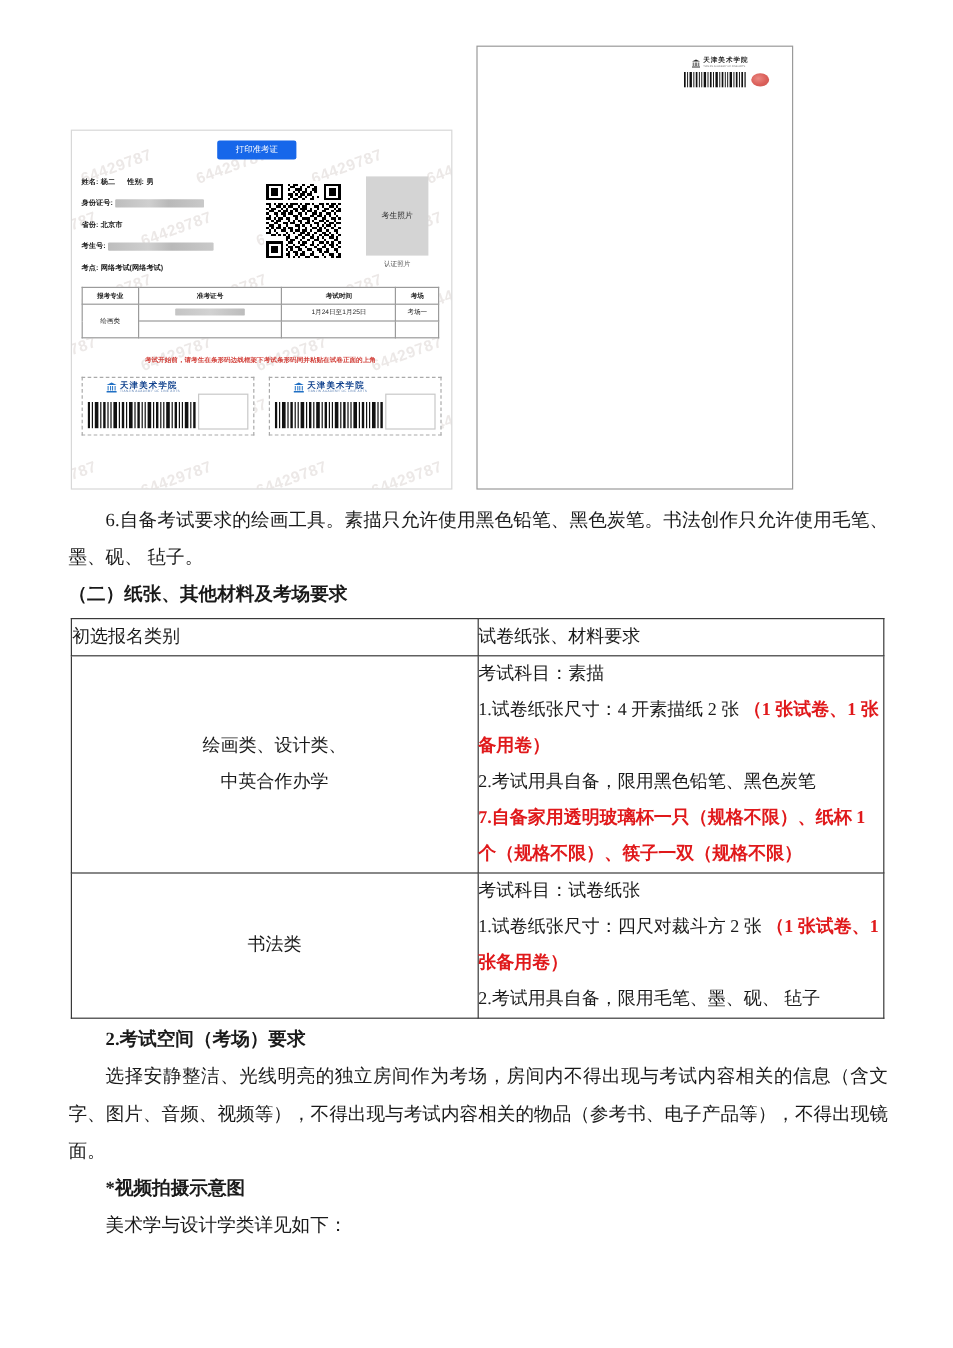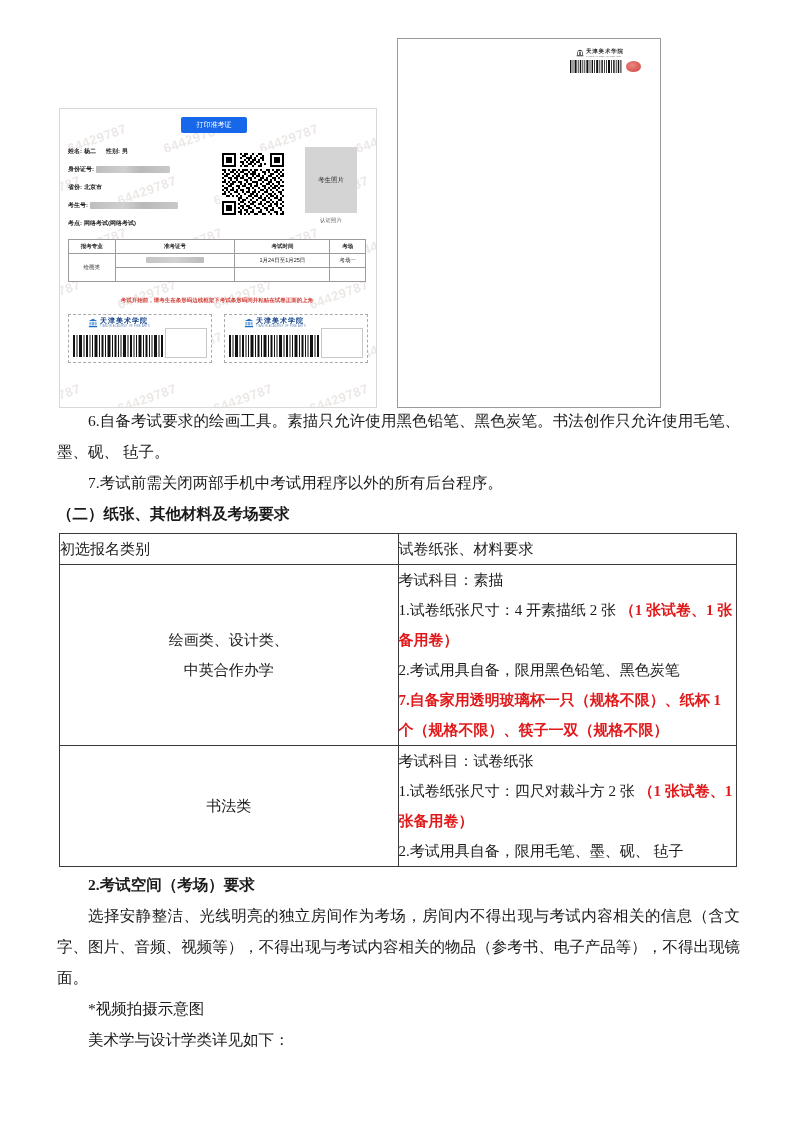--- a/index.html
+++ b/index.html
@@ -293,21 +293,21 @@
     width: 15px; height: 11px;
     border-radius: 50%;
     background: radial-gradient(ellipse at 40% 40%, #e7736c 0%, #d4433c 55%, #c03a34 100%);
     opacity: .85;
   }
 
   
   .doc {
     position: absolute;
     left: 57px;
-    top: 405px;
+    top: 418px;
     width: 683px;
   }
   p.body {
     margin: 0 0 0 0;
     font-size: 15.5px;
     line-height: 31px;
     text-align: justify;
     text-justify: inter-ideograph;
   }
   .ind { text-indent: 2em; }
@@ -321,21 +321,21 @@
     margin: 0;
     font-size: 15.5px;
     line-height: 31px;
     font-weight: bold;
     text-indent: 2em;
   }
   .h-note {
     margin: 0;
     font-size: 15.5px;
     line-height: 31px;
-    font-weight: normal;
+    font-weight: bold;
     text-indent: 2em;
   }
 
   
   table.req {
     border-collapse: collapse;
     width: 678px;
     margin: 4px 0 2px 2px;
     table-layout: fixed;
   }
@@ -856,21 +856,20 @@
           </svg>
           <div class="seal"></div>
         </div>
       </div>
     </div>
   </div>
 
   <div class="doc">
 
     <p class="body ind">6.自备考试要求的绘画工具。素描只允许使用黑色铅笔、黑色炭笔。书法创作只允许使用毛笔、墨、砚、 毡子。</p>
-    <p class="body ind">7.考试前需关闭两部手机中考试用程序以外的所有后台程序。</p>
     <p class="h-sec">（二）纸张、其他材料及考场要求</p>
 
     <table class="req">
       <tbody>
           <tr>
         <td class="hd">初选报名类别</td>
         <td class="hd">试卷纸张、材料要求</td>
       </tr>
       <tr>
         <td class="cat" id="cat1">

